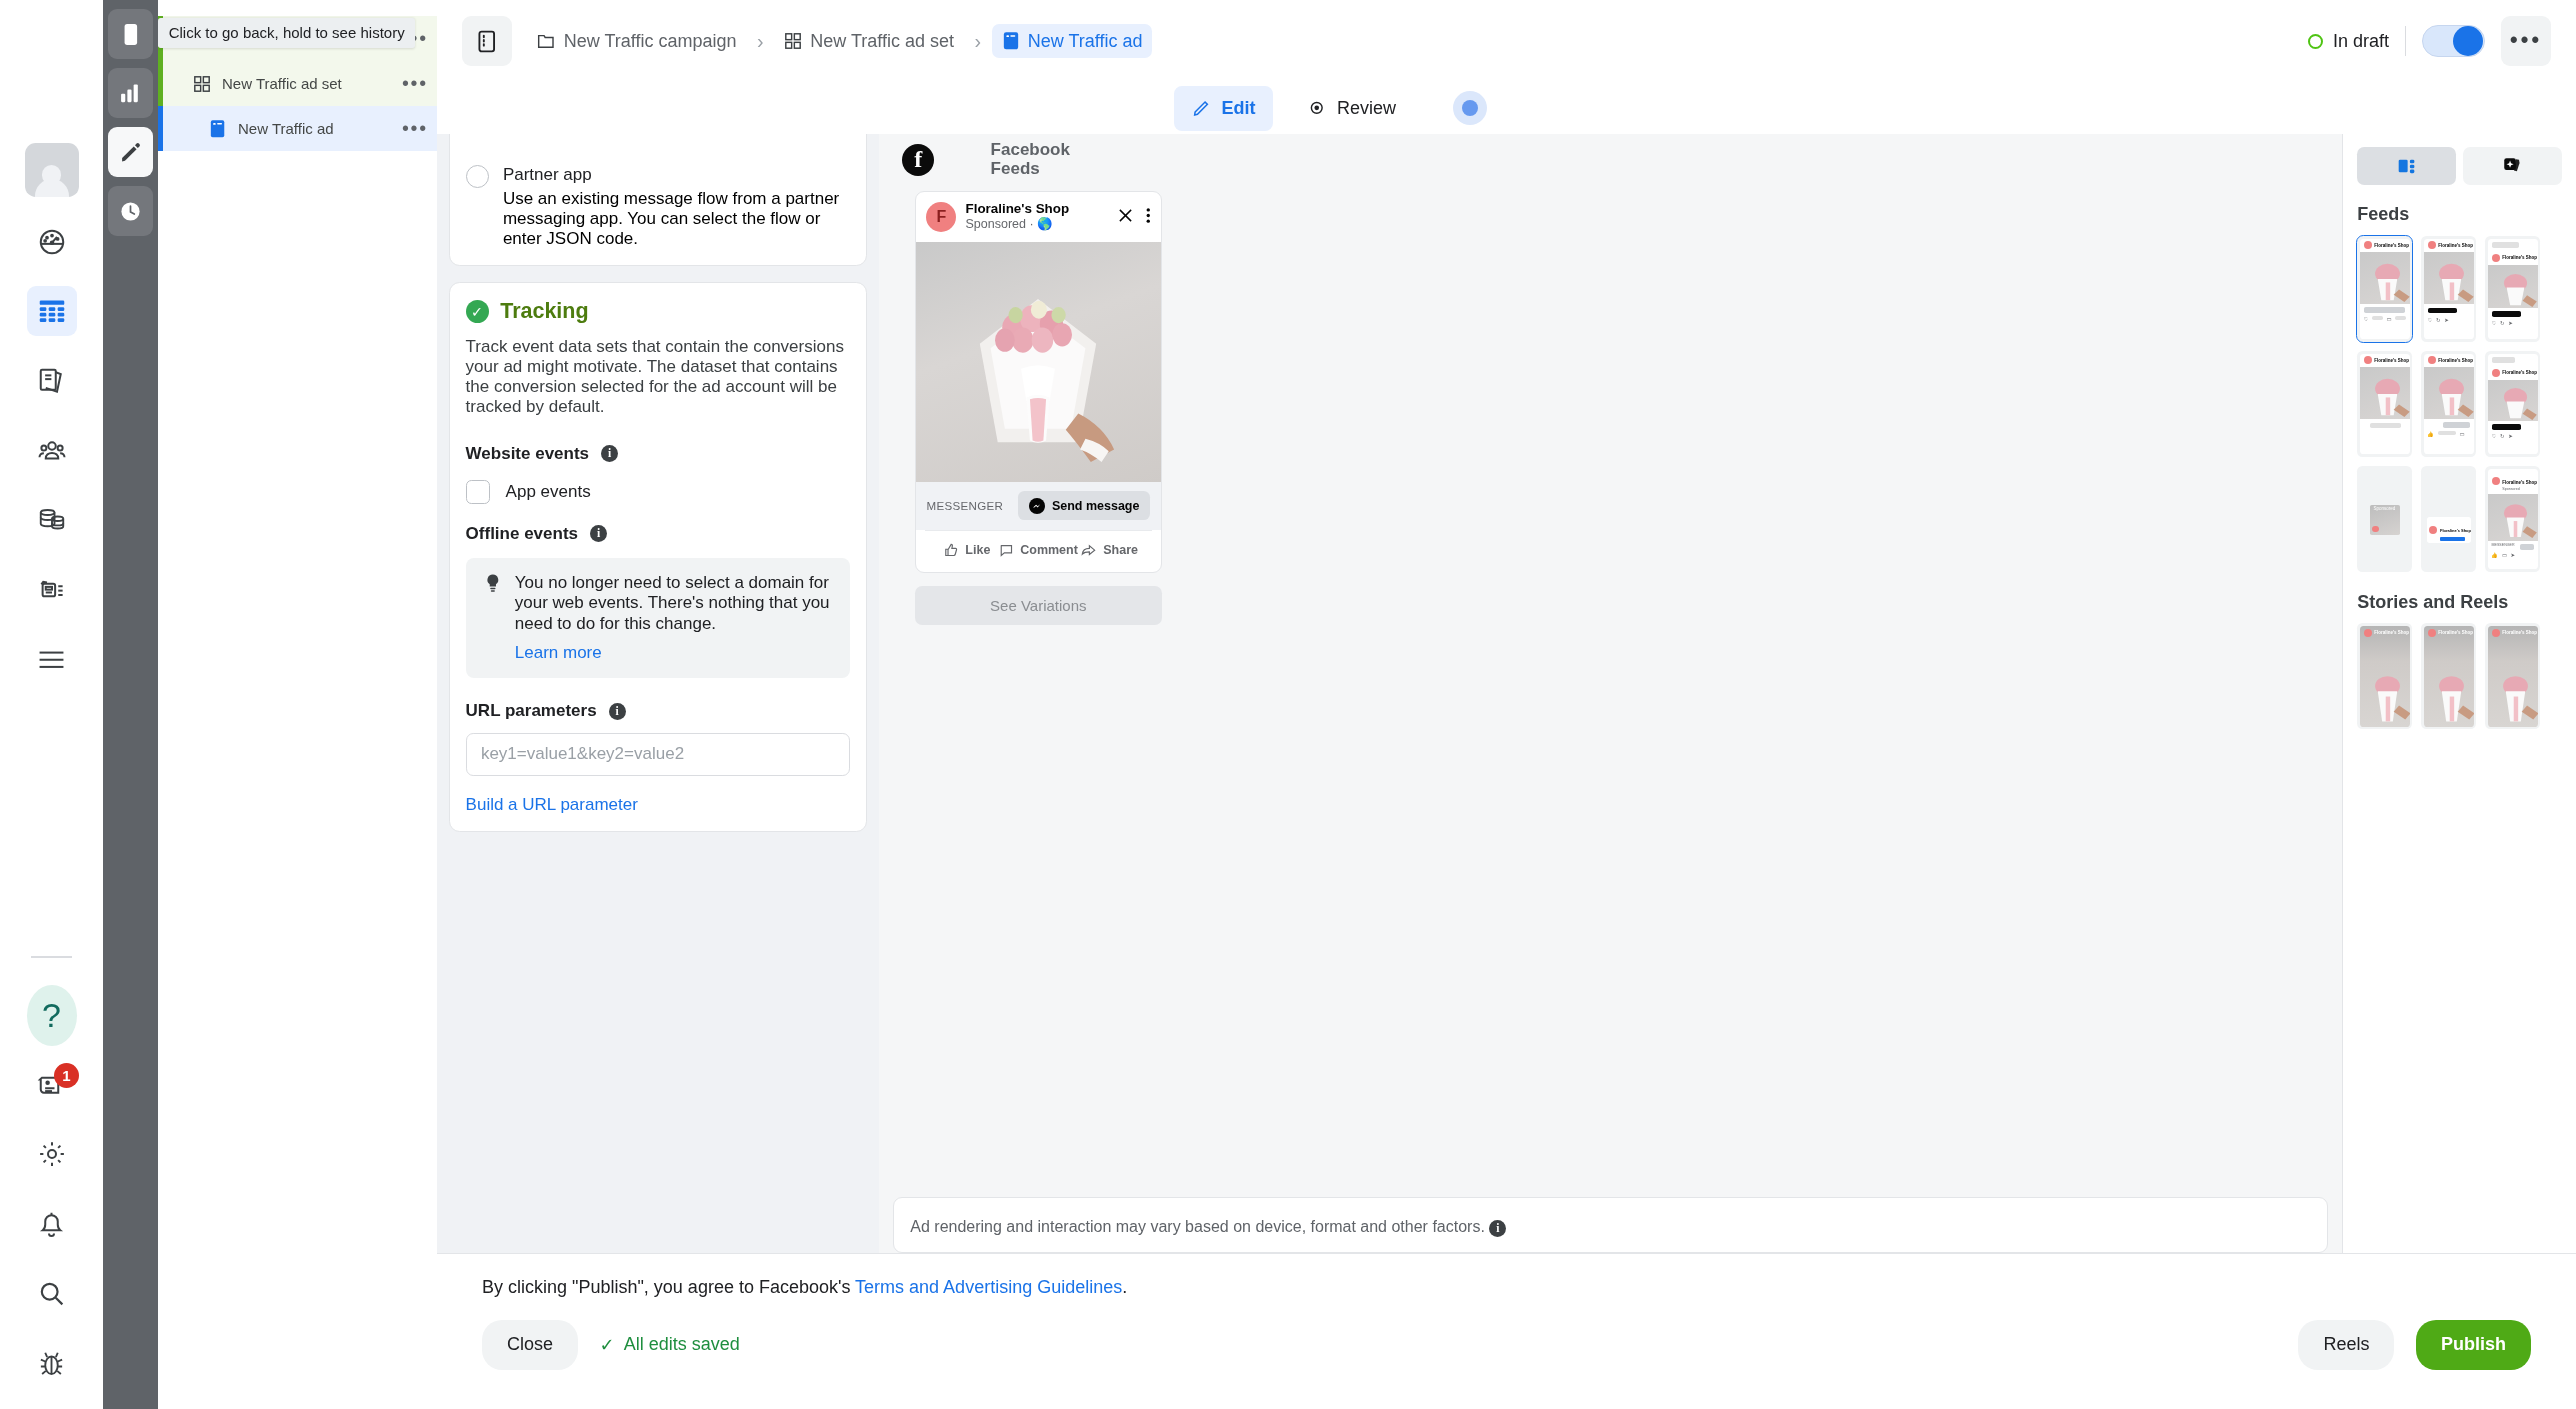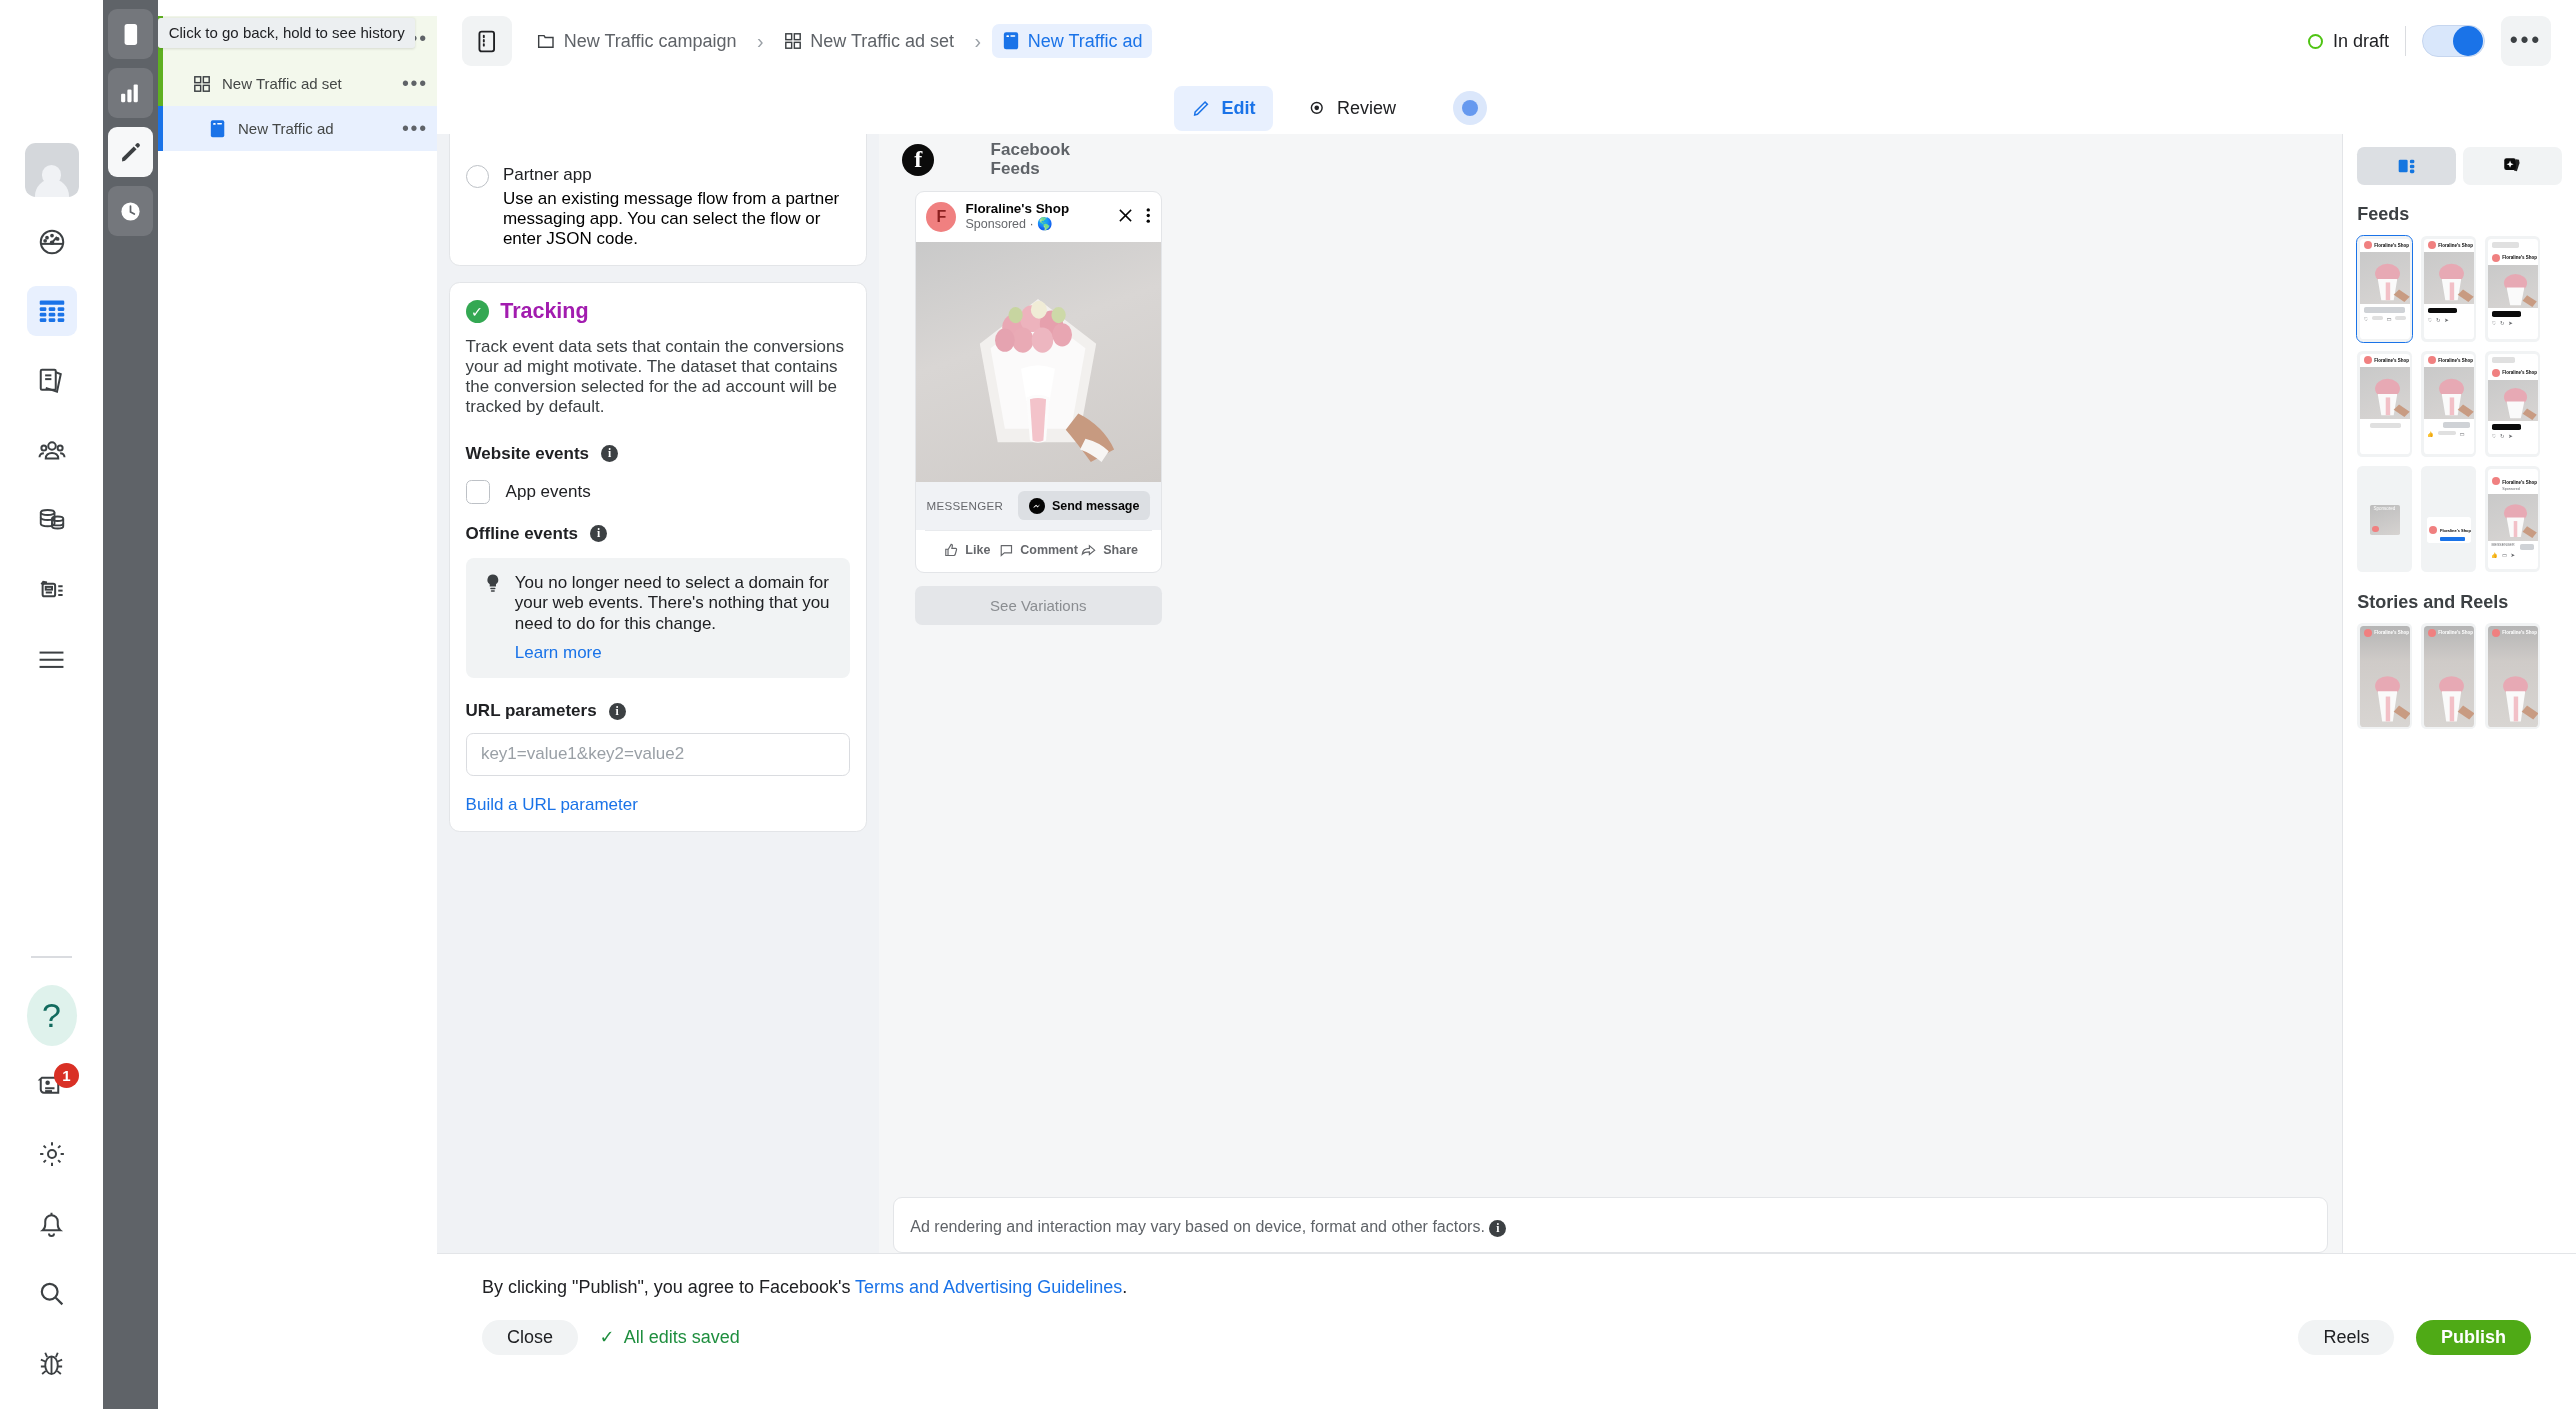--- a/index.html
+++ b/index.html
@@ -132,21 +132,21 @@
   .card { background: #fff; border-radius: 10.7px; border: 0.9px solid #e3e5e8; margin-bottom: 16px; padding: 16px; }
   .radio-row { display: flex; gap: 14.3px; align-items: flex-start; }
   .radio { width: 23px; height: 23px; border-radius: 50%; border: 1.3px solid #bdc1c6;
      flex: 0 0 23px; margin-top: 1.8px; background: #fff; cursor: pointer;}
   .radio-title { font-size: 17px; color: #202124; line-height: 23px; }
   .radio-desc  { font-size: 17px; color: #000000; line-height: 1.18; margin-top: 2.7px; }
 
   .sec-head { display: flex; align-items: center; gap: 11.6px; margin-bottom: 13.4px; }
   .check-green { width: 23px; height: 23px; border-radius: 50%; background: #34a853;
     display: flex; align-items: center; justify-content: center; color: #fff; font-size: 14.3px; }
-  .sec-title { font-size: 21.5px; font-weight: 700; color: #a21caf; }
+  .sec-title { font-size: 21.5px; font-weight: 700; color: #4d7c0f; }
   .sec-desc { font-size: 17px; color: #3c4043; line-height: 1.17; }
   .field-label { font-size: 17px; font-weight: 700; color: #202124; display: flex;
     align-items: center; gap: 12px; margin-top: 27px; }
   .info-i { width: 17px; height: 17px; border-radius: 50%; background: #3c4043; color:#fff;
     font-size: 11.6px; font-weight: 700; display: flex; align-items: center; justify-content: center;
     font-family: "Liberation Serif", serif; cursor: pointer; flex: 0 0 17px;}
   .cb-row { display: flex; align-items: center; gap: 16px; margin-top: 16px; }
   .cbox { width: 24px; height: 24px; border-radius: 5.4px; border: 1.3px solid #bdc1c6;
      background: #fff; flex: 0 0 24px; cursor: pointer; }
   .cb-label { font-size: 17px; color: #202124; }
@@ -217,21 +217,21 @@
   .t-btn { height: 6.3px; background: #cfd2d6; border-radius: 1.8px; margin: 2.7px 4.5px; }
   .t-stub { height: 4.5px; background: #e0e0e0; border-radius: 1.8px; width: 18px; }
   .t-story-head { position: absolute; top: 2.7px; left: 3.6px; right: 3.6px; display: flex;
      align-items: center; gap: 2.7px; z-index: 3; }
 
   .footer {
     height: 157px; flex: 0 0 157px; background: #fff; border-top: 0.9px solid #e3e5e8;
     padding: 23px 45px 0; }
   .terms { font-size: 18px; color: #202124; margin-bottom: 21.5px; }
   .footer-btns { display: flex; align-items: center; gap: 21.5px; }
-  .btn { height: 35px; border-radius: 20px; padding: 0 25px; font-size: 18px;
+  .btn { height: 50px; border-radius: 20px; padding: 0 25px; font-size: 18px;
      display: flex; align-items: center; justify-content: center; cursor: pointer;
      font-family: "Liberation Sans", sans-serif; border: none; }
   .btn-grey { background: #f1f3f4; color: #202124; }
   .btn-green { background: #4faa16; color: #fff; font-weight: 700; }
   .saved { display: flex; align-items: center; gap: 9px; color: #1e8e3e; font-size: 18px; }
   .spacer { margin-left: auto; display: flex; gap: 21.5px; }
 </style>
 </head>
 <body>
 

